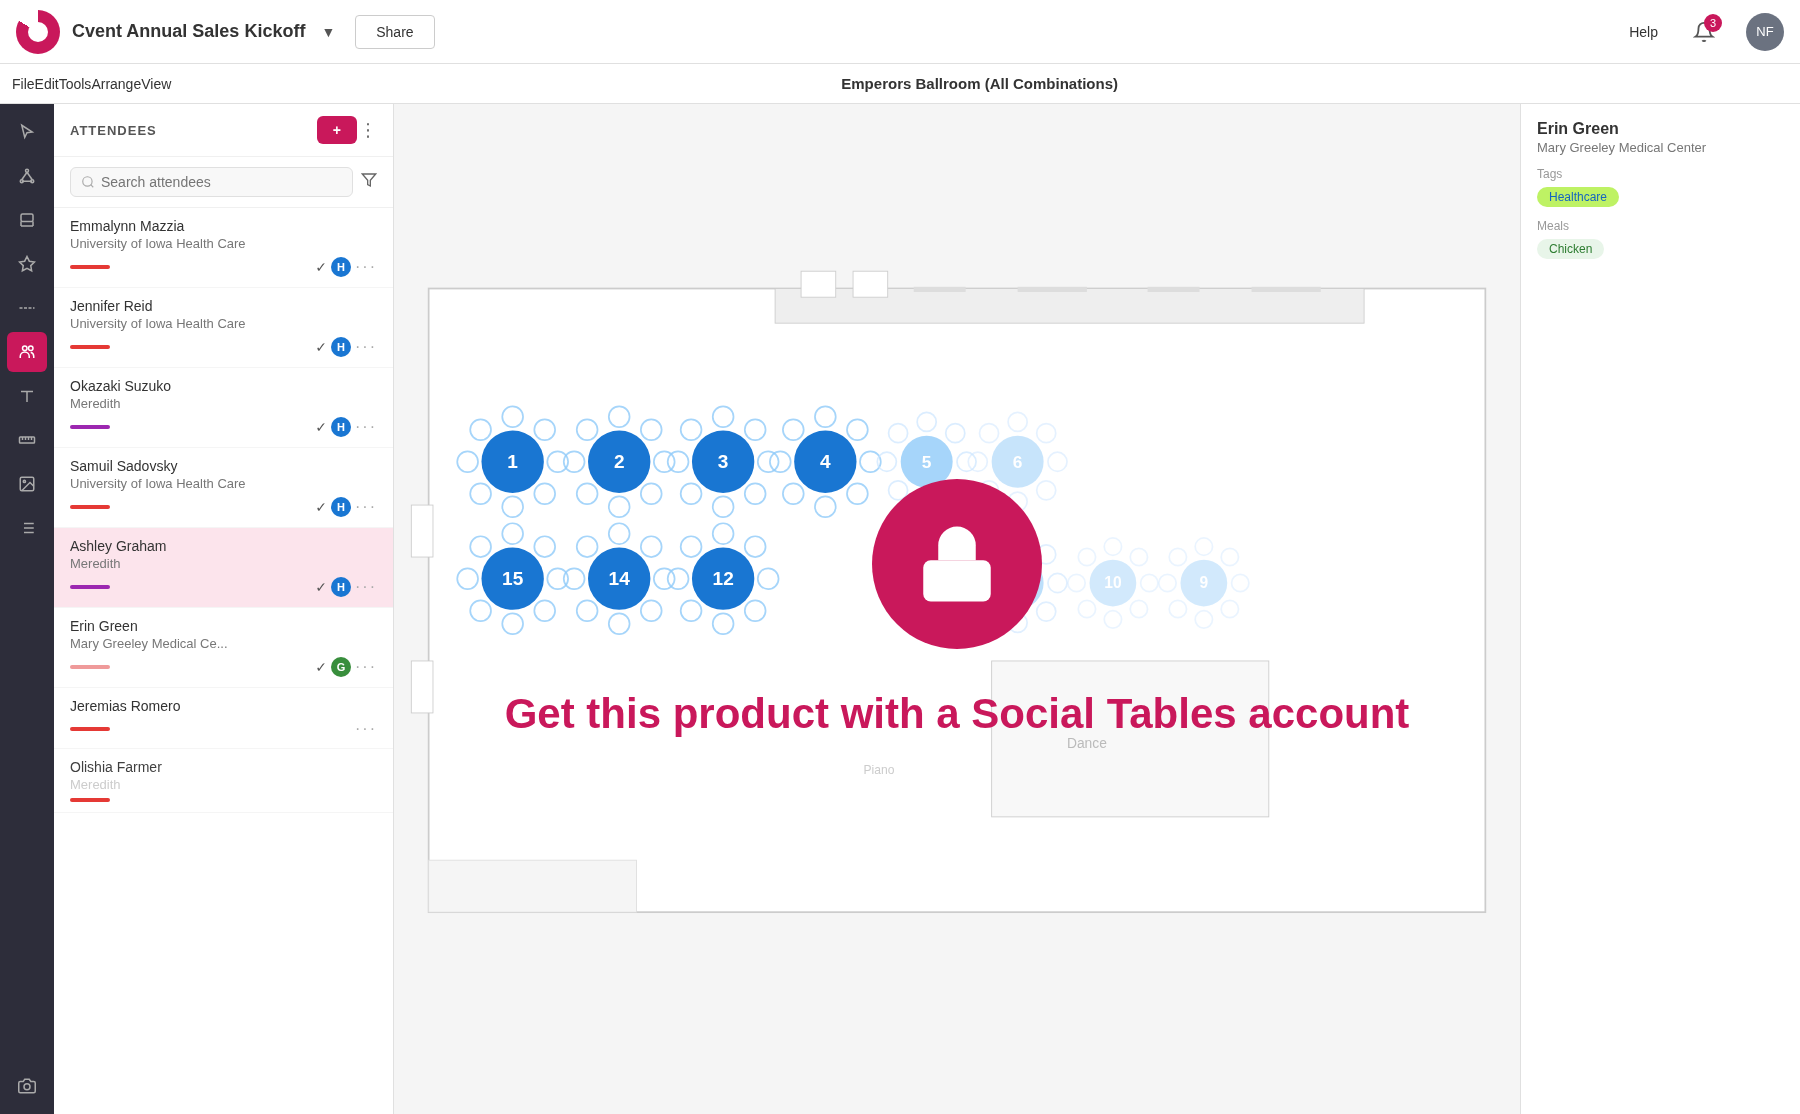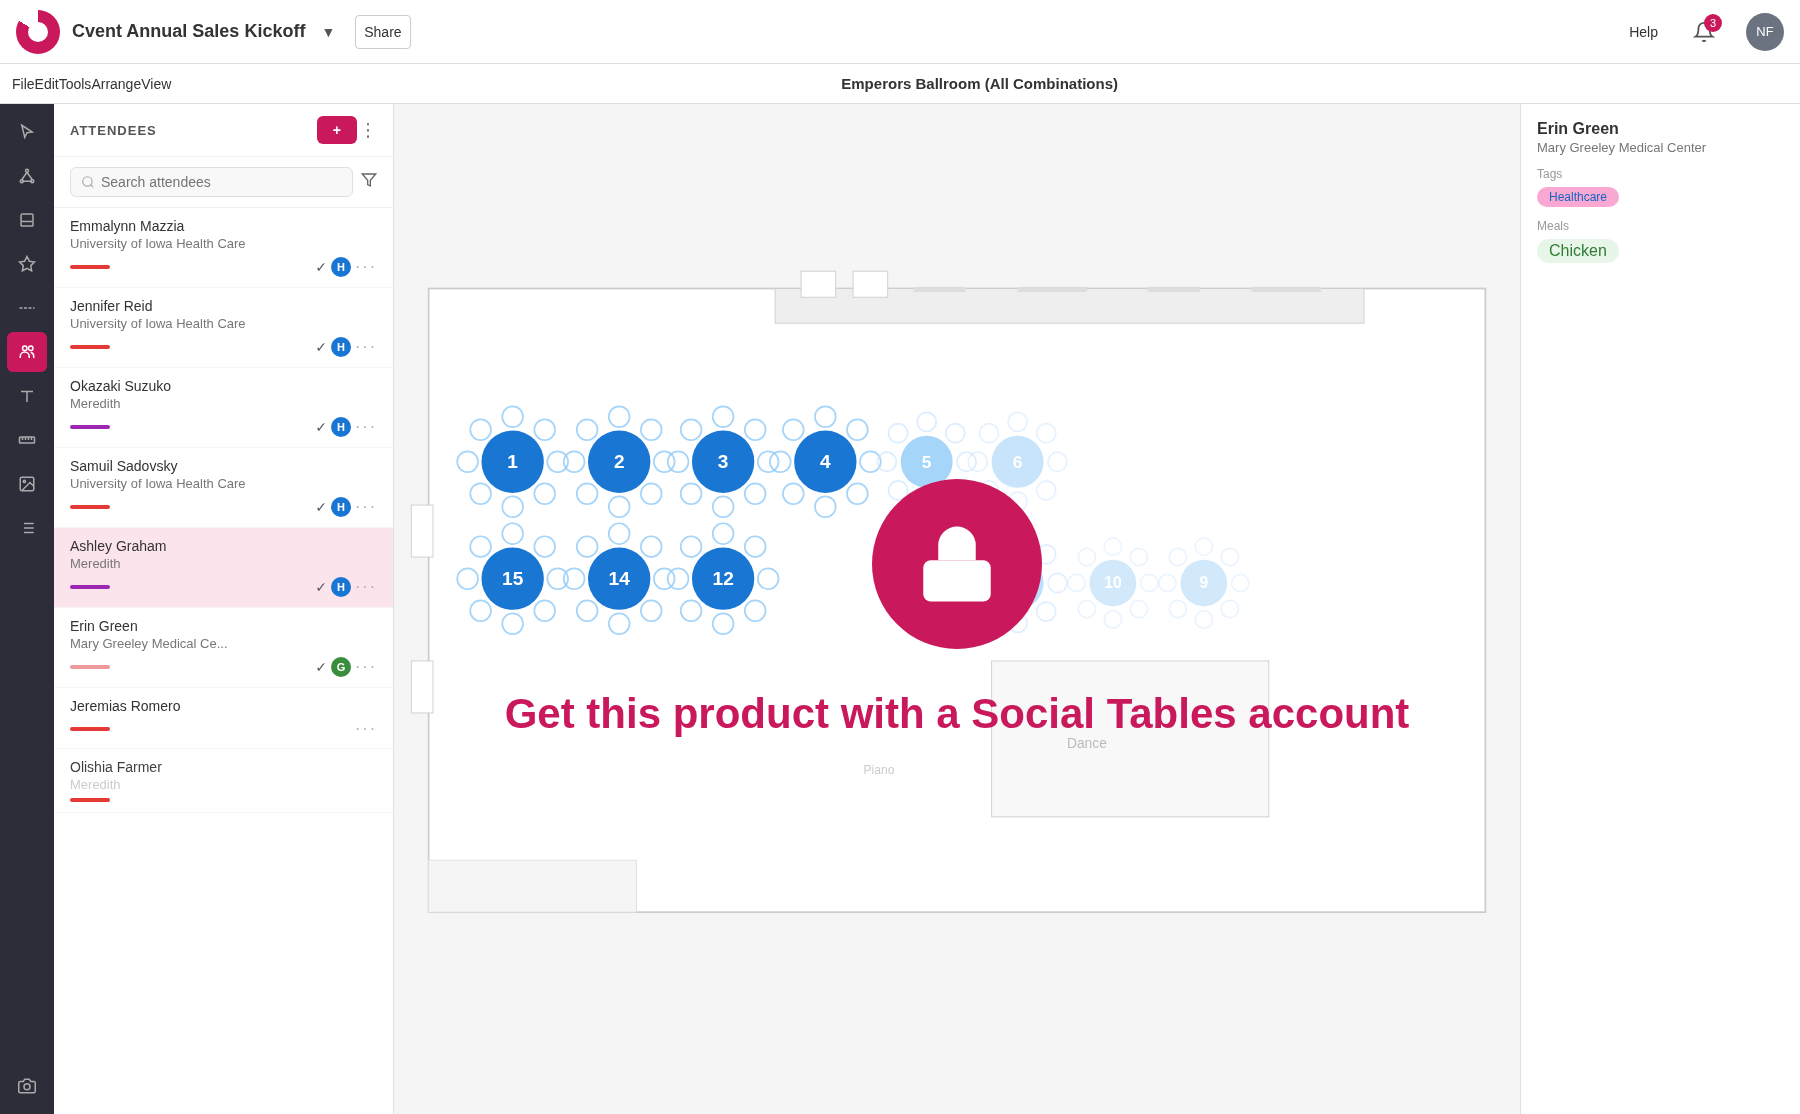--- a/index.html
+++ b/index.html
@@ -16,21 +16,21 @@
       background: conic-gradient(#c9185b 0deg 300deg, transparent 300deg);
       display: flex; align-items: center; justify-content: center;
       position: relative;
     }
     .logo-inner {
       width: 20px; height: 20px; border-radius: 50%; background: #fff;
     }
     .app-title { font-size: 18px; font-weight: 600; color: #333; }
     .dropdown-arrow { color: #555; font-size: 14px; margin-left: 4px; }
     .share-btn {
-      margin-left: 8px; padding: 8px 8px; border: 1px solid #ccc;
+      margin-left: 8px; padding: 8px 20px; border: 1px solid #ccc;
       border-radius: 4px; background: #fff; font-size: 14px; cursor: pointer;
       color: #333; font-weight: 500;
     }
     .nav-spacer { flex: 1; }
     .help-link { font-size: 14px; color: #333; margin-right: 16px; cursor: pointer; }
     .notif-btn {
       position: relative; width: 36px; height: 36px;
       display: flex; align-items: center; justify-content: center;
       cursor: pointer; margin-right: 12px;
     }
@@ -149,24 +149,24 @@
       width: 280px; background: #fff; border-left: 1px solid #e0e0e0;
       padding: 16px; flex-shrink: 0; overflow: hidden;
     }
     .panel-name { font-size: 16px; font-weight: 600; color: #333; margin-bottom: 2px; }
     .panel-org { font-size: 13px; color: #777; margin-bottom: 12px; }
     .panel-section-title { font-size: 12px; color: #999; margin-bottom: 6px; font-weight: 500; }
     .tag-chip {
       display: inline-block; padding: 3px 12px; border-radius: 12px;
       font-size: 12px; font-weight: 500; margin-bottom: 12px;
     }
-    .tag-healthcare { background: #f9a8d4; color: #1565c0; }
+    .tag-healthcare { background: #bef264; color: #1565c0; }
     .meal-chip {
       display: inline-block; padding: 3px 12px; border-radius: 12px;
-      font-size: 16px; font-weight: 500; background: #e8f5e9; color: #2e7d32;
+      font-size: 12px; font-weight: 500; background: #e8f5e9; color: #2e7d32;
     }
 
     
     .lock-overlay {
       position: absolute; top: 0; left: 0; right: 0; bottom: 0;
       display: flex; flex-direction: column; align-items: center; justify-content: center;
       pointer-events: none;
       gap: 16px;
     }
     .lock-circle {

